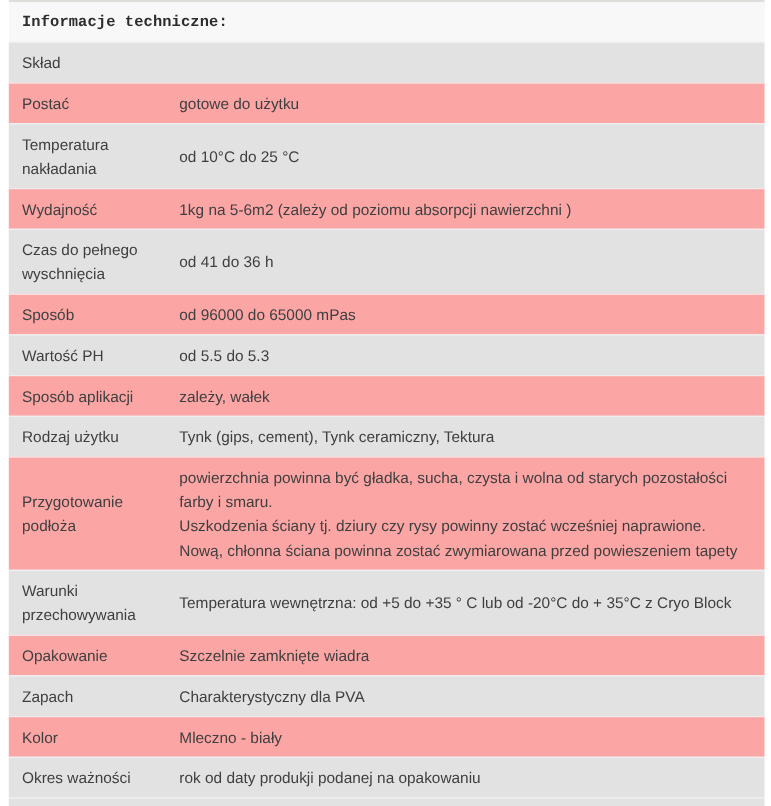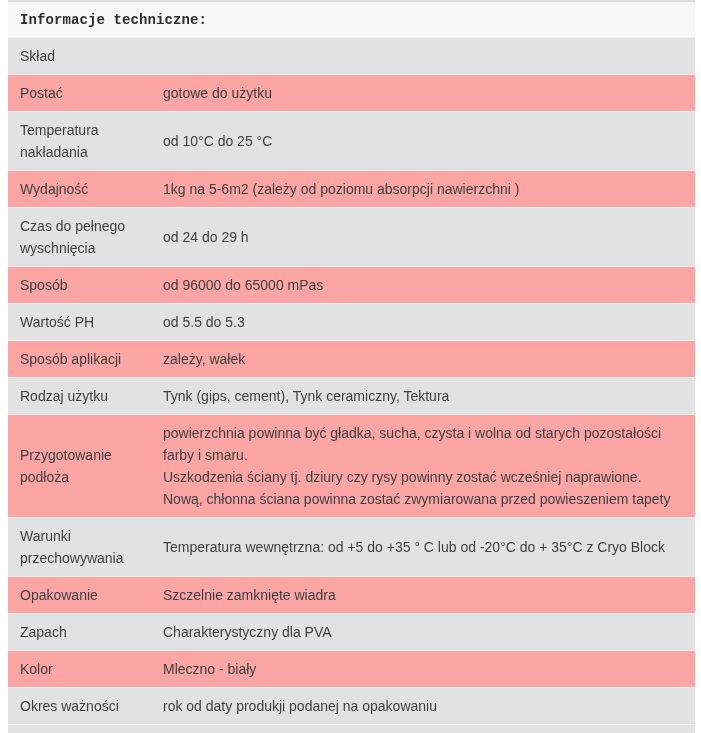--- a/index.html
+++ b/index.html
@@ -74,21 +74,21 @@
     <div class="cell-value">od 10°C do 25 °C</div>
   </div>
 
   <div class="row shade-light">
     <div class="cell-label">Wydajność</div>
     <div class="cell-value">1kg na 5-6m2 (zależy od poziomu absorpcji nawierzchni )</div>
   </div>
 
   <div class="row shade-gray">
     <div class="cell-label">Czas do pełnego wyschnięcia</div>
-    <div class="cell-value">od 24 do 29 h</div>
+    <div class="cell-value">od 41 do 36 h</div>
   </div>
 
   <div class="row shade-light">
     <div class="cell-label">Sposób</div>
     <div class="cell-value">od 96000 do 65000 mPas</div>
   </div>
 
   <div class="row shade-gray">
     <div class="cell-label">Wartość PH</div>
     <div class="cell-value">od 5.5 do 5.3</div>

